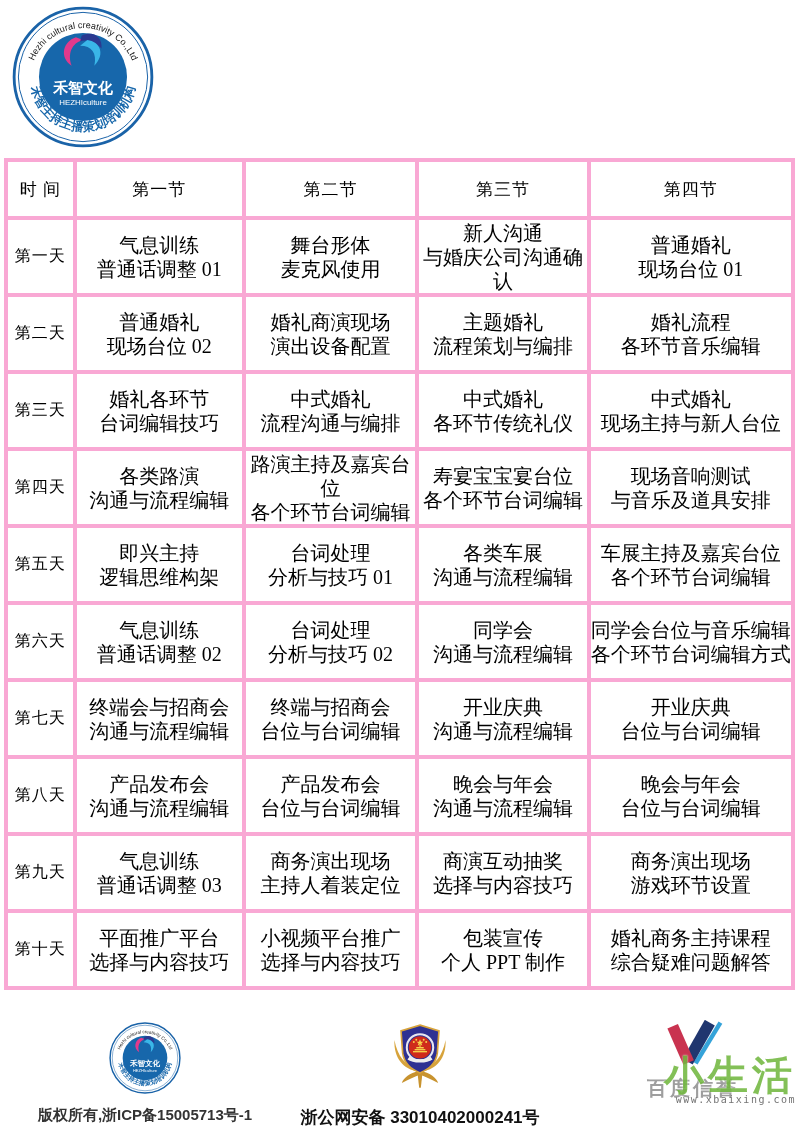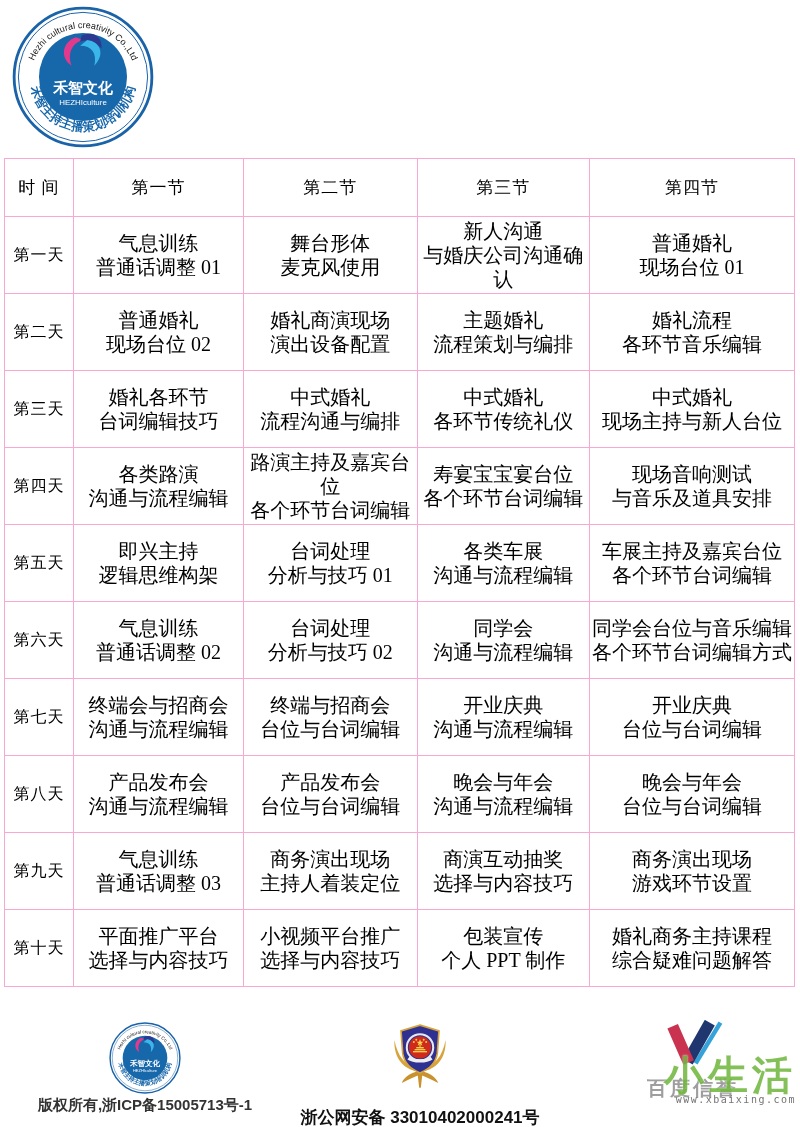--- a/index.html
+++ b/index.html
@@ -19,40 +19,40 @@
     display:flex; align-items:center; justify-content:center;
     font-size:47px; font-weight:700; letter-spacing:-3px; white-space:nowrap; color:#000;
   }
 
   
   table.schedule {
     position:absolute; top:158px; left:4px; width:791px;
     border-collapse:collapse; table-layout:fixed;
   }
   .schedule th, .schedule td {
-    border:1px solid #f9a8d4; text-align:center; vertical-align:middle; padding:0;
+    border:4px solid #f9a8d4; text-align:center; vertical-align:middle; padding:0;
   }
   .schedule thead tr { height:58px; }
   .schedule tbody tr { height:77px; }
   .schedule th { font-size:17px; font-weight:500; letter-spacing:1px; }
   .schedule td.day { font-size:16px; letter-spacing:1px; }
   .schedule td.course { font-size:20px; line-height:24px; white-space:pre-line; }
 
   
   .f-col { position:absolute; display:flex; flex-direction:column; align-items:center; }
   .f-left   { left:25px;  top:1022px; width:240px; }
   .f-center { left:295px; top:1018px; width:250px; }
   .f-right  { left:593px; top:1020px; width:200px; }
 
   .logo-ftr { width:72px; height:72px; }
   .badge-svg { width:66px; height:72px; }
   .baidu-svg { width:74px; height:46px; }
 
   .copyright-caption {
-    margin-top:2px; font-family:"Liberation Sans","DejaVu Sans",sans-serif;
+    margin-top:12px; font-family:"Liberation Sans","DejaVu Sans",sans-serif;
     font-size:15px; font-weight:600; color:#333; white-space:nowrap;
   }
   .police-caption {
     margin-top:16px; font-family:"Liberation Sans","DejaVu Sans",sans-serif;
     font-size:17px; font-weight:700; color:#111; white-space:nowrap;
   }
   .baidu-brand-cn {
     margin-top:9px; font-family:"Liberation Sans","DejaVu Sans",sans-serif;
     font-size:20px; font-weight:700; color:#9e9e9e; letter-spacing:3px; white-space:nowrap;
   }

